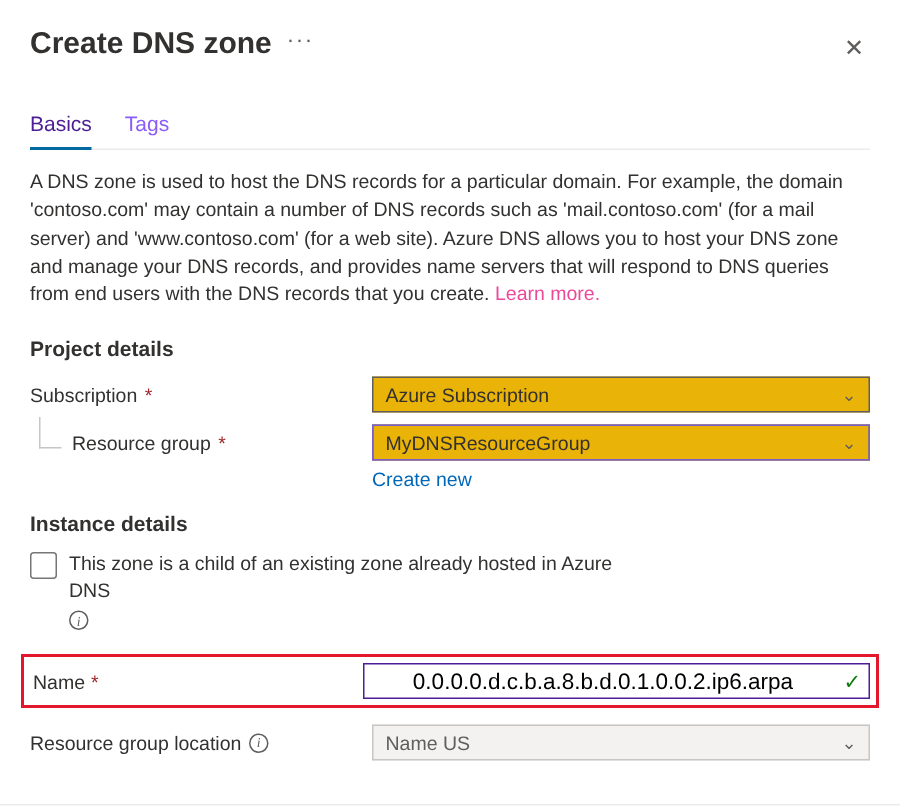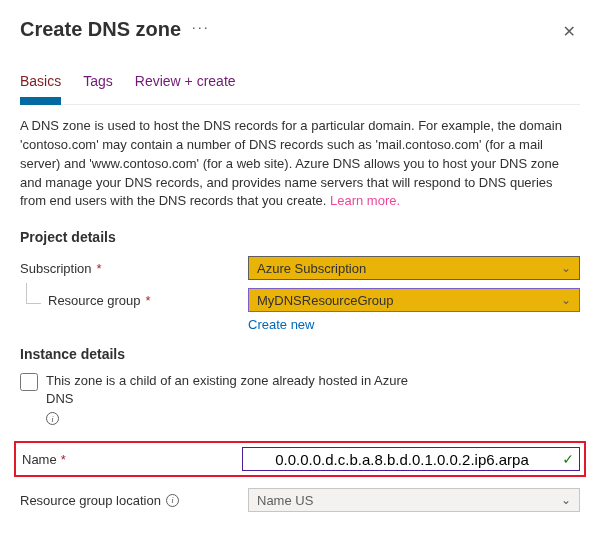--- a/index.html
+++ b/index.html
@@ -10,22 +10,22 @@
       background: #fff;
       width: 600px;
       padding: 18px 20px 16px 20px;
     }
     .header { display: flex; align-items: flex-start; margin-bottom: 28px; }
     .header h1 { font-size: 20px; font-weight: 600; flex-shrink: 0; }
     .header .dots { margin-left: 10px; color: #605e5c; font-size: 15px; letter-spacing: 1px; }
     .header .spacer { flex: 1; }
     .header .close { font-size: 16px; color: #605e5c; cursor: pointer; padding: 4px; }
     .tabs { display: flex; gap: 22px; border-bottom: 1px solid #edebe9; margin-bottom: 12px; }
-    .tab { padding-bottom: 8px; font-size: 14px; color: #701a75; cursor: pointer; }
-    .tab.active { color: #7f1d1d; border-bottom: 8px solid #0369a1; margin-bottom: -1px; }
+    .tab { padding-bottom: 8px; font-size: 14px; color: #8b5cf6; cursor: pointer; }
+    .tab.active { color: #4c1d95; border-bottom: 2px solid #0369a1; margin-bottom: -1px; }
     .desc { font-size: 13px; line-height: 1.45; color: #323130; margin-bottom: 18px; }
     .desc a { color: #ec4899; text-decoration: none; }
     .section-title { font-size: 14px; font-weight: 600; margin-bottom: 10px; }
     .row { display: flex; align-items: center; margin-bottom: 4px; min-height: 26px; }
     .row .label { width: 228px; font-size: 13px; color: #323130; display: flex; align-items: center; gap: 5px; }
     .row .label.indented { padding-left: 28px; position: relative; }
     .row .label.indented::before {
       content:""; position:absolute; left:6px; top:-10px; width:14px; height:20px;
       border-left:1px solid #c8c6c4; border-bottom:1px solid #c8c6c4;
     }
@@ -65,21 +65,20 @@
 <div class="header">
   <h1>Create DNS zone</h1>
   <span class="dots">···</span>
   <span class="spacer"></span>
   <span class="close">✕</span>
 </div>
 
 <div class="tabs">
   <div class="tab active">Basics</div>
   <div class="tab">Tags</div>
-  <div class="tab">Review + create</div>
 </div>
 
 <p class="desc">
   <span>A DNS zone is used to host the DNS records for a particular domain. For example, the domain 'contoso.com' may contain a number of DNS records such as 'mail.contoso.com' (for a mail server) and 'www.contoso.com' (for a web site). Azure DNS allows you to host your DNS zone and manage your DNS records, and provides name servers that will respond to DNS queries from end users with the DNS records that you create.</span>
   <a href="#">Learn more.</a>
 </p>
 
 <div class="section-title">Project details</div>
 
 <div class="row">

